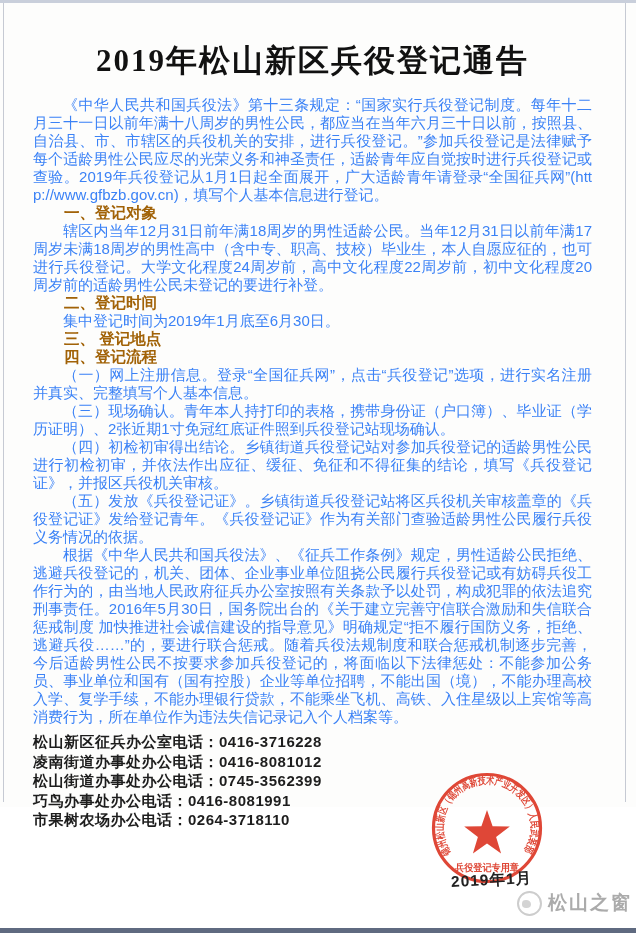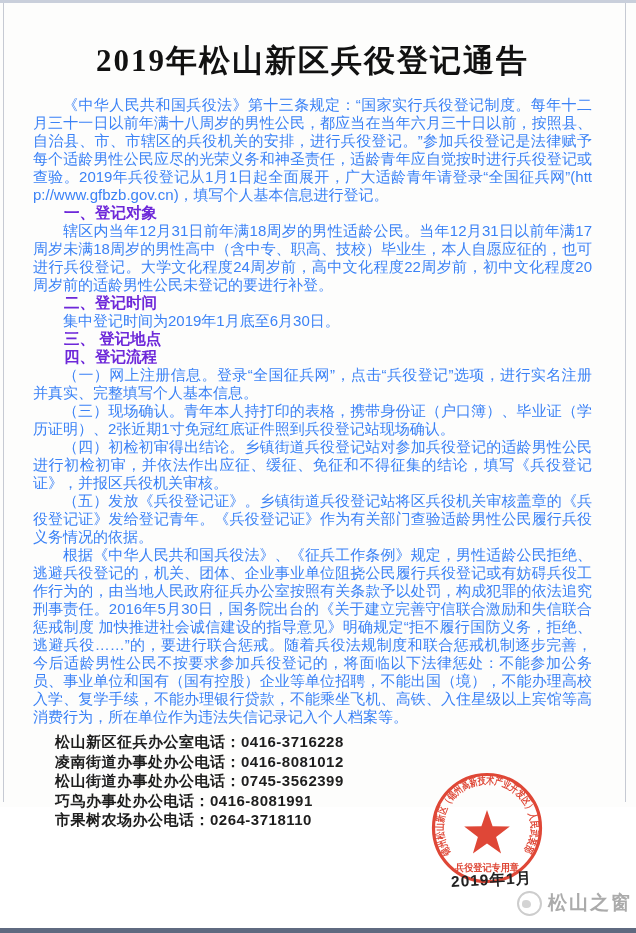--- a/index.html
+++ b/index.html
@@ -9,22 +9,22 @@
   .strip-top{position:absolute;left:0;top:0;width:636px;height:3px;background:#c9cfdb;}
   .strip-bottom{position:absolute;left:0;top:928px;width:636px;height:5px;background:#5f6a80;}
   .edge{position:absolute;top:3px;bottom:5px;width:1px;background:#c6cad3;}
   .edge.left{left:3px;}
   .edge.right{left:625px;}
   .content{position:absolute;left:33px;top:0;width:559px;z-index:1;}
   h1.title{margin:43px 0 17px 0;text-align:center;font-family:"Liberation Serif","DejaVu Serif",serif;
        font-weight:bold;font-size:31px;line-height:36px;letter-spacing:2px;color:#111;}
   .para{margin:0;font-size:15px;line-height:18px;text-align:justify;text-indent:2em;
        word-break:break-all;color:#3b82f6;}
-  .sec-head{margin:0;font-size:15.5px;line-height:18px;font-weight:bold;text-indent:2em;color:#6d28d9;}
-  .contacts{margin-top:6px;margin-left:22px;}
+  .sec-head{margin:0;font-size:15.5px;line-height:18px;font-weight:bold;text-indent:2em;color:#a16207;}
+  .contacts{margin-top:6px;}
   .contact-line{font-size:15px;line-height:19.5px;font-weight:bold;letter-spacing:0.5px;color:#1d1d1d;}
   .seal{position:absolute;left:429px;top:770px;width:116px;height:116px;z-index:2;opacity:0.93;}
   .seal-date{position:absolute;left:451px;top:870px;z-index:3;font-size:15.5px;font-weight:bold;
        letter-spacing:1px;color:#222;transform:rotate(-3deg);}
   .watermark{position:absolute;left:517px;top:890px;display:flex;align-items:flex-end;gap:6px;z-index:1;}
   .wm-logo{width:21px;height:21px;border-radius:50%;border:2px solid #cdcdcd;position:relative;background:#fff;}
   .wm-logo::after{content:"";position:absolute;left:3px;top:7px;width:9px;height:8px;
        border-radius:50% 60% 55% 50%;background:#d4d4d4;}
   .wm-text{font-size:19px;font-weight:bold;color:#ababab;letter-spacing:2px;}
 </style>

